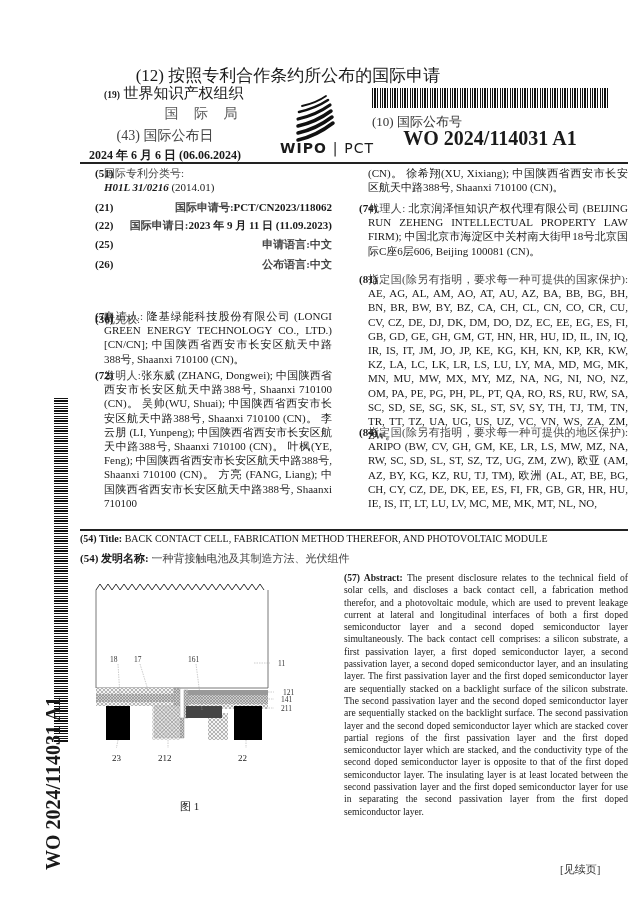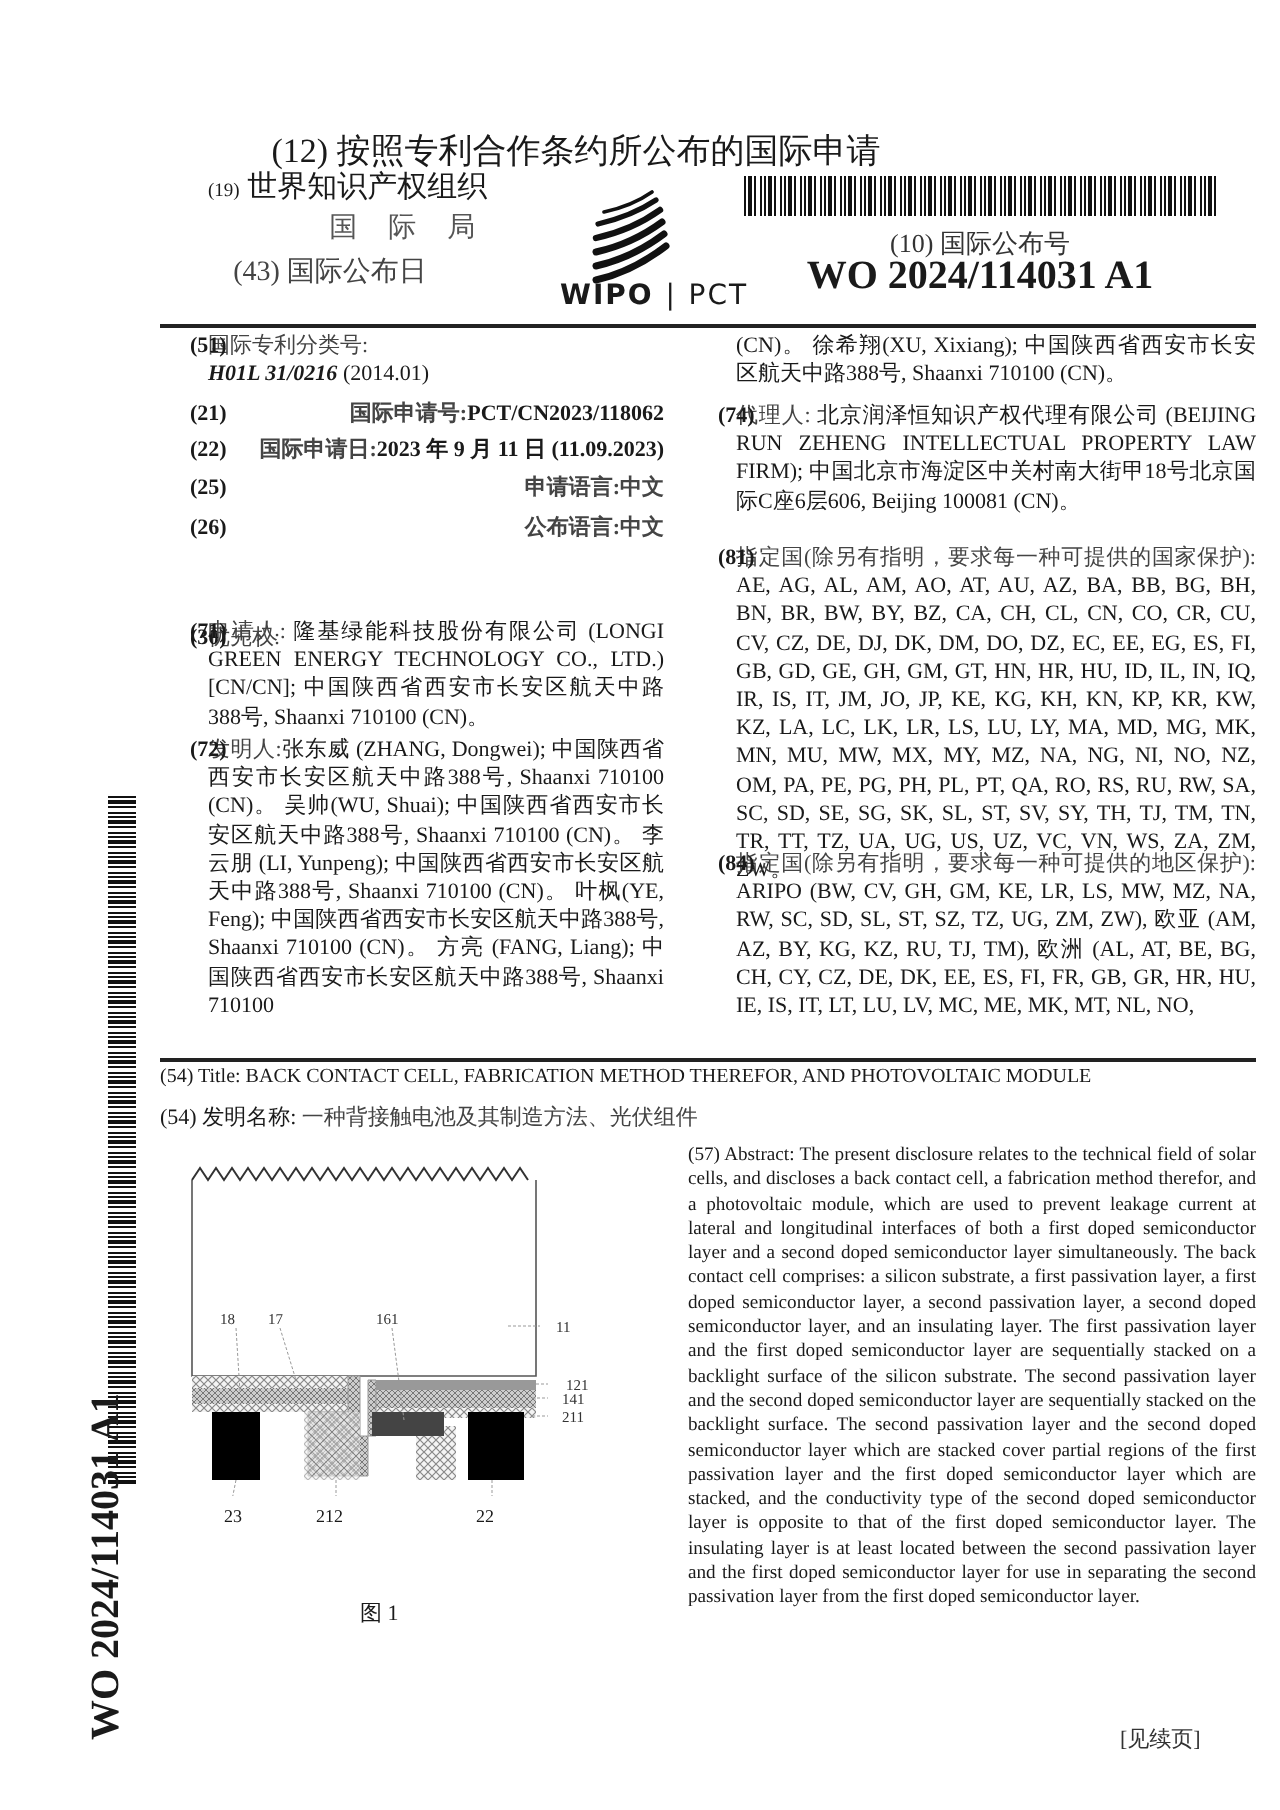--- a/index.html
+++ b/index.html
@@ -1,31 +1,31 @@
 <!DOCTYPE html>
 <html><head>
 <meta charset="utf-8">
 <style>
   html, body { margin:0; padding:0; background:#fff; }
   body { width:640px; height:905px; position:relative; overflow:hidden;
          font-family:"Liberation Serif","DejaVu Serif",serif; color:#1a1a1a; }
   .abs { position:absolute; }
-  .b { font-weight:normal; }
+  .b { font-weight:bold; }
   .gray { color:#444; }
   
   .h12 { left:0; width:576px; top:64px; text-align:center; font-size:17px; }
   .h19 { left:104px; top:84px; font-size:15px; }
   .h19 .sub { display:block; text-align:right; font-size:14px; letter-spacing:6px; color:#555; margin-left:22px; margin-top:2px;}
   .h43 { left:100px; top:127px; font-size:14px; text-align:center; width:130px;}
   .h43 .d { display:block; font-size:12px; font-weight:bold; margin-top:2px; margin-left:-20px; width:170px; }
   .wipo { left:276px; top:95px; width:100px; height:60px; }
   .wipo-text { left:280px; top:140px; font-family:"DejaVu Sans","Liberation Sans",sans-serif; font-weight:bold; font-size:14px; letter-spacing:1px; }
   .wipo-text .pct { font-weight:normal; }
   .barcode-top { left:372px; top:88px; width:236px; height:20px; }
-  .h10 { left:372px; top:113px; width:236px; text-align:center; font-size:13px; color:#333;}
+  .h10 { left:372px; top:113px; width:236px; font-size:13px; color:#333;}
   .pubnum { left:372px; top:127px; width:236px; text-align:center; font-size:20px; font-weight:bold; }
   .rule { background:#222; height:1px; }
   
   .col { font-size:11px; line-height:14.2px; }
   .field { position:absolute; }
   .field .num { font-weight:bold; position:absolute; left:15px; top:0; }
   .field .body { margin-left:24px; text-align:justify; }
   .field .row { display:flex; justify-content:flex-end;font-weight:bold; }
   .ital { font-style:italic; font-weight:bold; }
   .small { font-size:9.5px; }
@@ -46,20 +46,21 @@
 <div class="abs h12">(12) 按照专利合作条约所公布的国际申请</div>
 
 <div class="abs h19">
   <span class="b small">(19)</span>
   <span>世界知识产权组织</span>
   <span class="sub">国 际 局</span>
 </div>
 
 <div class="abs h43">
   <span class="gray">(43) 国际公布日</span>
+  <span class="d">2024 年 6 月 6 日 (06.06.2024)</span>
 </div>
 
 <svg class="abs wipo" viewBox="0 0 100 60">
   <g fill="none" stroke="#111" stroke-linecap="round">
     <path d="M22 38 Q40 34 56 22" stroke-width="3.5"></path>
     <path d="M22 31 Q40 27 55 16" stroke-width="3.5"></path>
     <path d="M22 24 Q40 20 54 10" stroke-width="3.2"></path>
     <path d="M23 17 Q40 13 52 5" stroke-width="2.6"></path>
     <path d="M26 11 Q40 8 50 1" stroke-width="1.8"></path>
     <path d="M22 45 Q40 41 57 28" stroke-width="3.5"></path>

